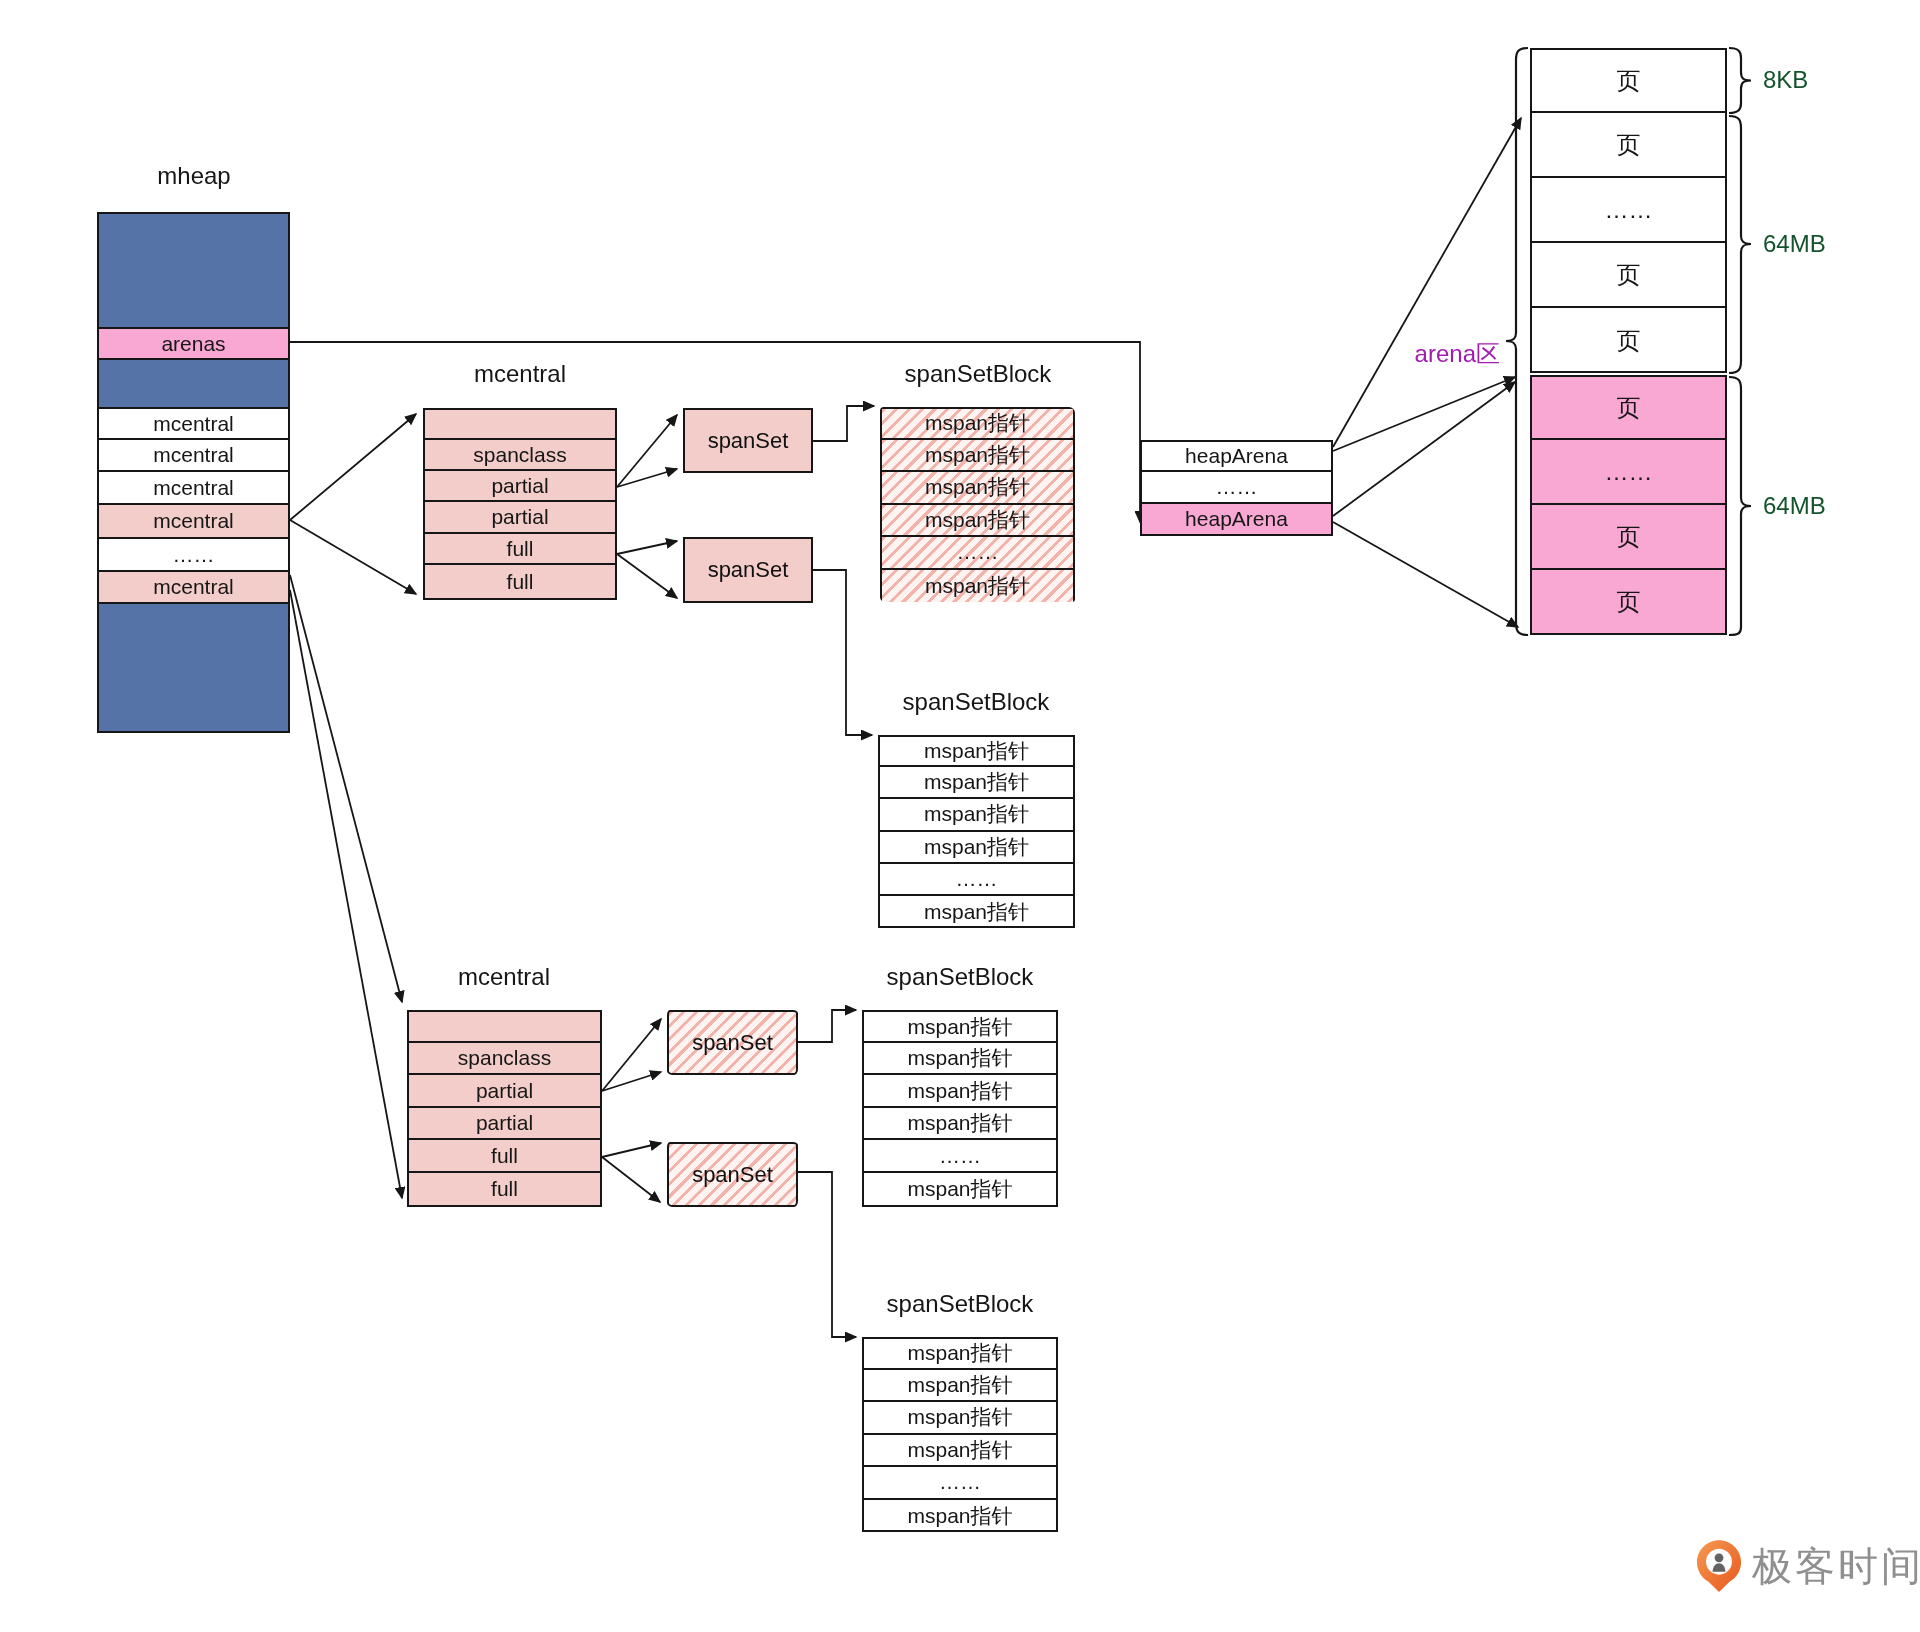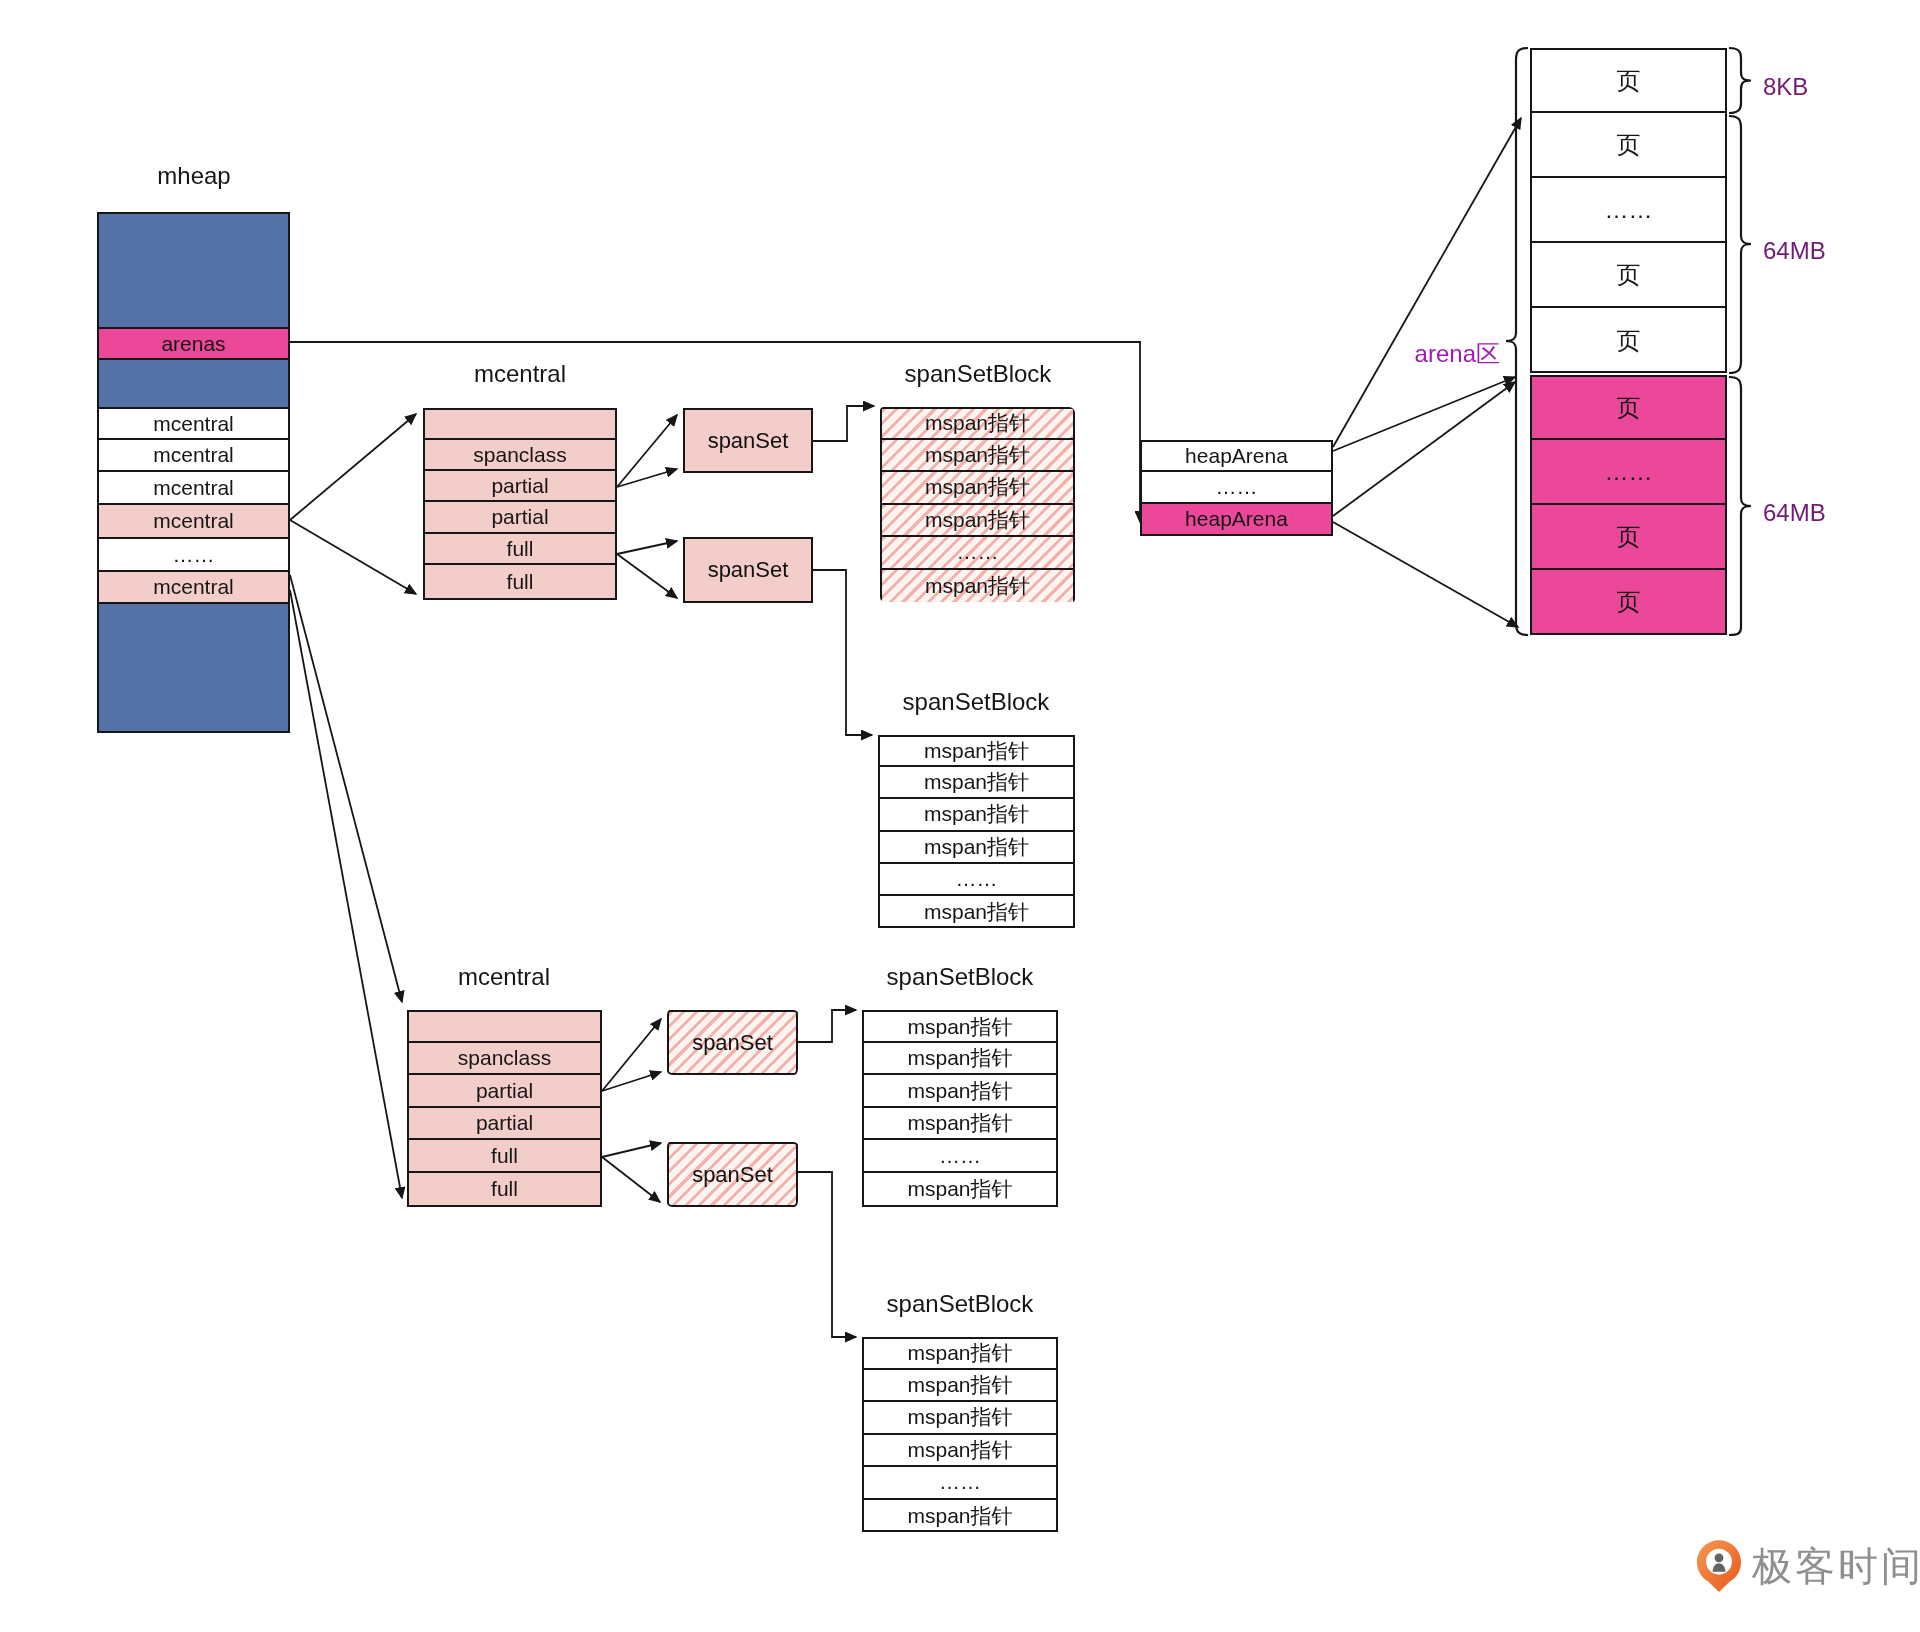--- a/index.html
+++ b/index.html
@@ -12,36 +12,36 @@
     position:absolute;font-size:24px;color:#161616;text-align:center;transform:translateX(-50%);
     white-space:nowrap;
   }
   .vtable{position:absolute;border:2px solid #161616;box-sizing:border-box;background:#fff;}
   .vrow{
     box-sizing:border-box;border-bottom:2px solid #161616;display:flex;align-items:center;justify-content:center;
     font-size:21px;color:#161616;white-space:nowrap;overflow:hidden;
   }
   .vrow:last-child{border-bottom:none;}
   .seg-blue{background:#5573a7;}
-  .seg-lightblue{background:#ec4899;}
+  .seg-lightblue{background:#f9a8d4;}
   .seg-white{background:#ffffff;}
   .seg-pink{background:#f2cdca;}
   .hatch{
     background:repeating-linear-gradient(135deg,#f3b3ab 0px,#f3b3ab 3px,#fdf4f2 3px,#fdf4f2 9px);
   }
   .spanset{
     position:absolute;border:2px solid #161616;box-sizing:border-box;background:#f2cdca;
     display:flex;align-items:center;justify-content:center;font-size:22px;
   }
   .spanset.hatched{
     background:repeating-linear-gradient(135deg,#f3b3ab 0px,#f3b3ab 3px,#fdf4f2 3px,#fdf4f2 9px);
     border-radius:3px 5px 4px 6px / 5px 3px 6px 4px;
   }
   .pagecell{font-size:24px;}
-  .sizelabel{position:absolute;font-size:24px;color:#701a75;white-space:nowrap;margin-top:7px;}
+  .sizelabel{position:absolute;font-size:24px;color:#14532d;white-space:nowrap;}
   .arena-label{position:absolute;font-size:24px;color:#a21caf;width:130px;text-align:right;white-space:nowrap;}
   .brand{position:absolute;display:flex;align-items:center;gap:10px;}
   .brand-text{font-size:40px;color:#8f8f8f;letter-spacing:3px;white-space:nowrap;}
 </style>
 </head>
 <body>
 
 <div id="canvas">
 
   <svg class="overlay">

